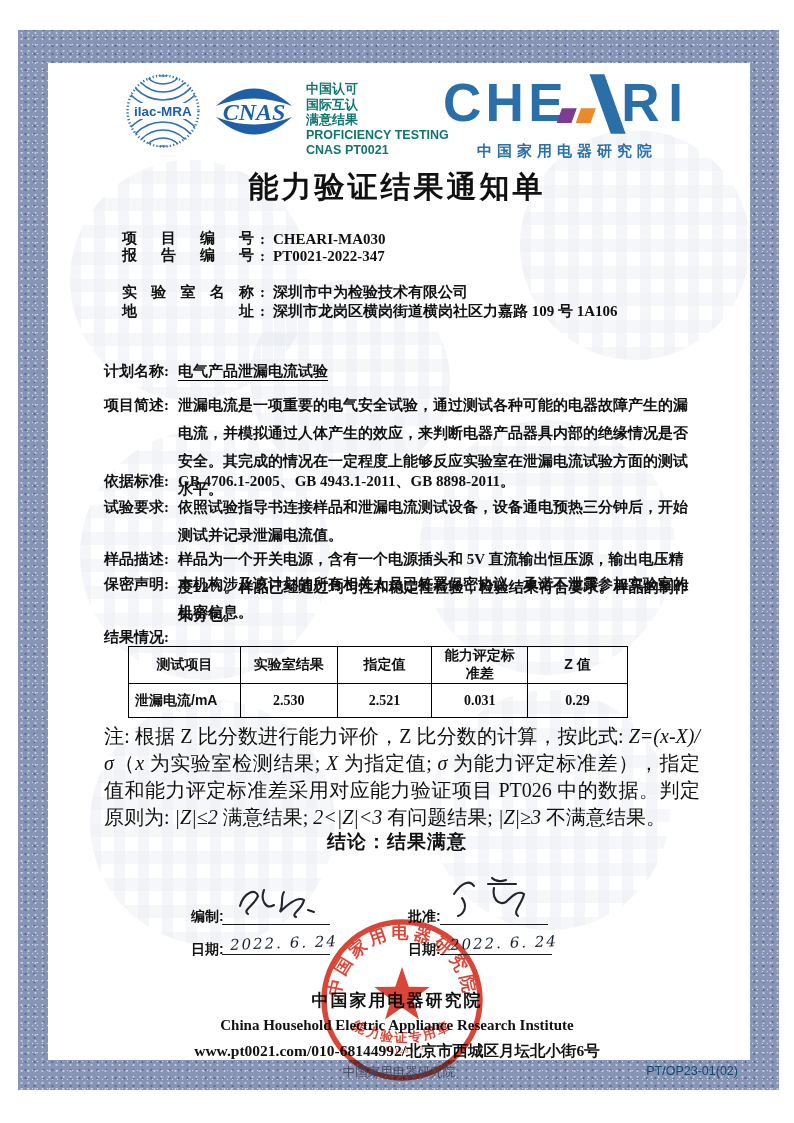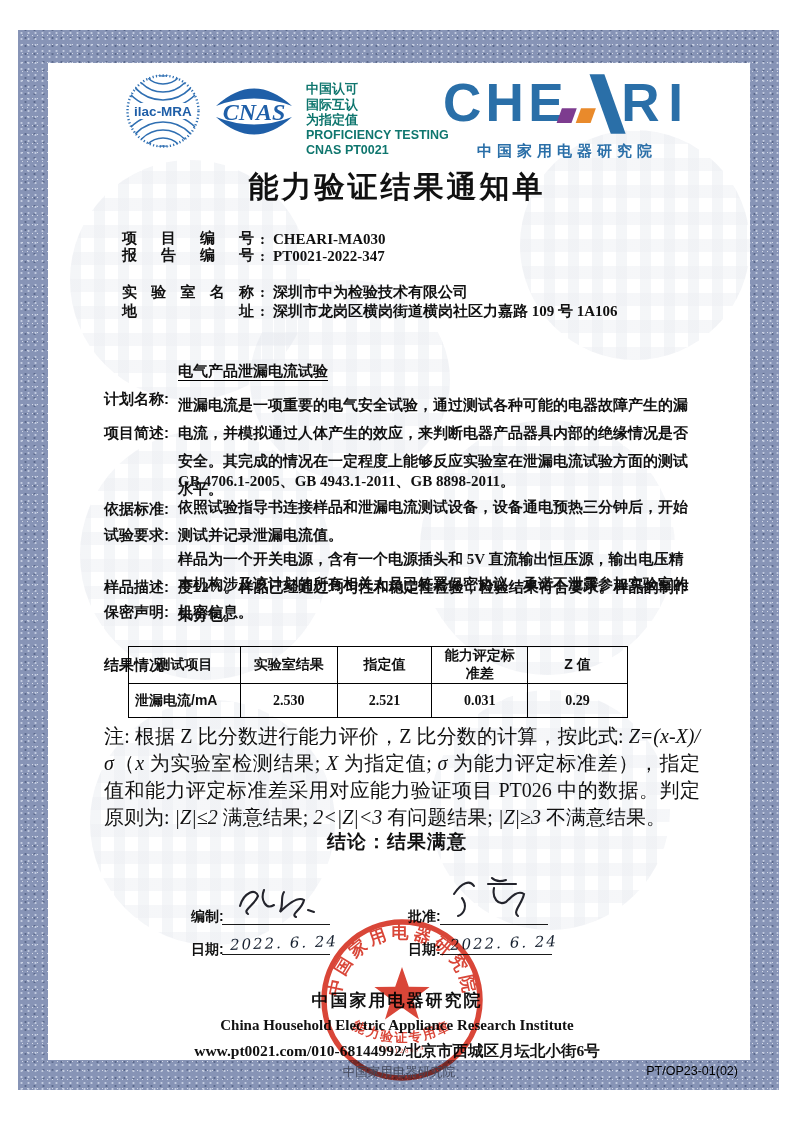--- a/index.html
+++ b/index.html
@@ -33,21 +33,21 @@
 
   .doc-title{left:0;top:167px;width:100%;text-align:center;font-size:30px;font-weight:700;letter-spacing:3px;font-family:"Liberation Sans",sans-serif;}
 
   
   .field-row{position:absolute;left:122px;height:26px;font-size:15px;font-weight:700;white-space:nowrap;}
   .field-label{display:inline-block;width:132px;text-align:justify;text-align-last:justify;font-family:"Liberation Sans",sans-serif;vertical-align:bottom;}
   .field-colon{display:inline-block;margin:0 8px 0 6px;}
   .field-value{font-family:"Liberation Serif",serif;}
 
   .sec{position:absolute;left:104px;width:594px;font-size:15px;font-weight:700;line-height:28px;padding-left:74px;box-sizing:border-box;}
-  .sec .sec-label{position:absolute;left:0;top:0;font-family:Liberation Sans, sans-serif;white-space:nowrap;margin-top:28px;}
+  .sec .sec-label{position:absolute;left:0;top:0;font-family:Liberation Serif, serif;white-space:nowrap;}
   .plan-value{border-bottom:1.6px solid #000;padding-bottom:1px;}
 
   
   table.res{position:absolute;left:128px;top:646px;width:500px;border-collapse:collapse;font-size:14px;font-weight:700;}
   table.res th, table.res td{border:1.4px solid #000;padding:0 6px;}
   table.res th{height:35px;font-family:"Liberation Sans",sans-serif;text-align:center;font-weight:700;}
   table.res td{height:33px;text-align:center;font-family:"Liberation Serif",serif;}
   table.res td.first{text-align:left;font-family:"Liberation Sans",sans-serif;}
 
   .note{position:absolute;left:104px;top:723px;width:596px;font-size:20px;font-weight:400;line-height:27px;text-align:justify;}
@@ -61,21 +61,21 @@
   .hand{position:absolute;font-family:"DejaVu Serif",serif;font-style:italic;font-size:15px;color:#16202f;transform:rotate(-2deg);letter-spacing:2px;white-space:nowrap;}
   .sigsvg{position:absolute;}
 
   
   .footer-cn{left:0;top:989px;width:100%;text-align:center;font-size:17px;font-weight:700;font-family:"Liberation Sans",sans-serif;letter-spacing:2px;}
   .footer-en{left:0;top:1017px;width:100%;text-align:center;font-size:15px;font-weight:700;font-family:"Liberation Serif",serif;}
   .footer-contact{left:0;top:1041px;width:100%;text-align:center;font-size:15.5px;font-weight:700;font-family:"Liberation Serif",serif;}
 
   .bottombar{position:absolute;left:48px;top:1064px;width:702px;height:22px;font-size:12.5px;color:#43485a;}
   .bottombar .center{position:absolute;left:0;width:100%;text-align:center;font-family:"Liberation Sans",sans-serif;}
-  .bottombar .right{position:absolute;right:12px;top:0;font-family:"Liberation Sans",sans-serif;color:#000000;}
+  .bottombar .right{position:absolute;right:12px;top:0;font-family:"Liberation Sans",sans-serif;color:#0c4a6e;}
 
   .stamp{position:absolute;left:317px;top:915px;width:170px;height:170px;mix-blend-mode:multiply;opacity:.92;}
 </style>
 </head>
 <body>
 
 <div class="sheet">
 
   <div class="frame"></div>
   <div class="page-inner"></div>
@@ -116,21 +116,21 @@
 
   <svg class="abs" style="left:211px;top:79px;" width="86" height="66" viewBox="0 0 86 66">
     <path d="M5,27 Q43,-8 81,27 Q43,12 5,27 Z" fill="#1f5fa8"></path>
     <path d="M5,38 Q43,73 81,38 Q43,53 5,38 Z" fill="#1f5fa8"></path>
     <text x="43" y="41" text-anchor="middle" font-family="Liberation Serif, serif" font-style="italic" font-size="24" font-weight="bold" fill="#1f5fa8">CNAS</text>
   </svg>
 
   <div class="abs accr-text" style="left:306px;top:81px;">
     <div>中国认可</div>
     <div>国际互认</div>
-    <div>为指定值</div>
+    <div>满意结果</div>
     <div class="en">PROFICIENCY TESTING</div>
     <div class="en">CNAS PT0021</div>
   </div>
 
   <div class="abs" style="left:443px;top:72px;width:258px;">
     <svg width="258" height="64" viewBox="0 0 243 60">
       <text x="0" y="46" font-family="Liberation Sans, sans-serif" font-size="50" font-weight="bold" fill="#2a6fa8" letter-spacing="4">CHE</text>
       <polygon points="138,2 152,2 172,58 158,58" fill="#2a6fa8"></polygon>
       <polygon points="112,34 126,34 121,48 107,48" fill="#7d3c8f"></polygon>
       <polygon points="130,34 144,34 139,48 125,48" fill="#e98a2b"></polygon>

